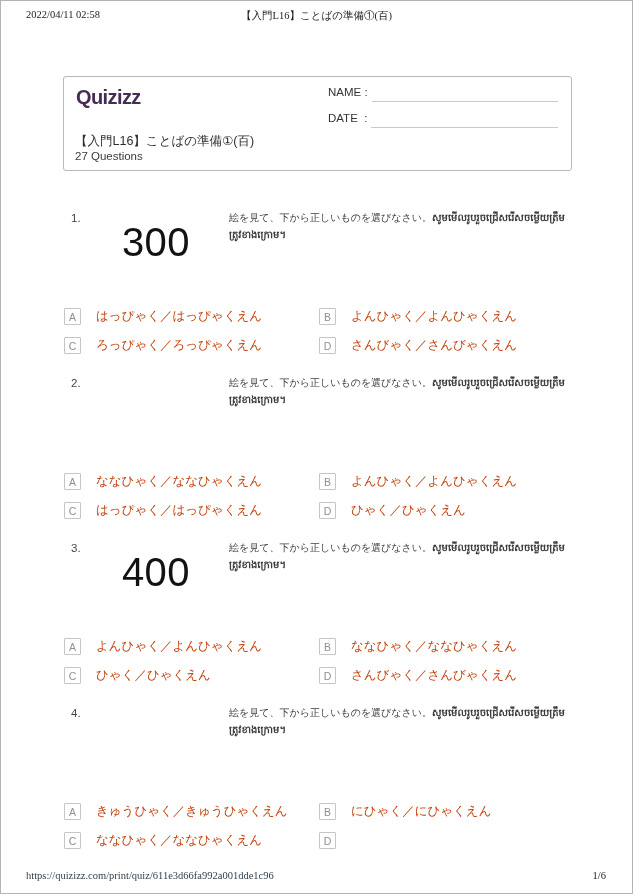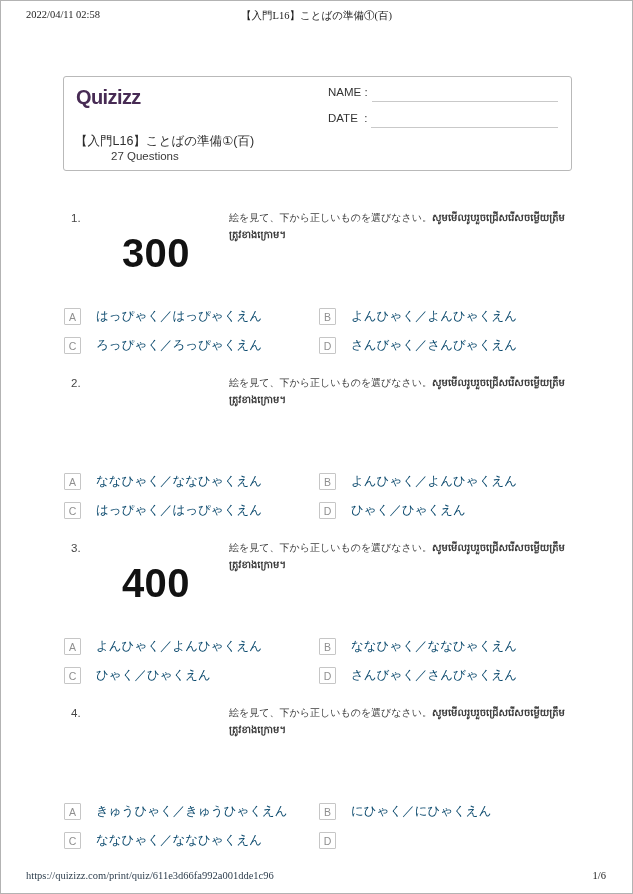--- a/index.html
+++ b/index.html
@@ -43,63 +43,63 @@
     position:absolute;left:12px;top:9px;
     font-size:20px;font-weight:800;letter-spacing:-0.6px;
     color:#472b54;
   }
   .quiz-title{
     position:absolute;left:11px;top:56px;
     font-size:12.5px;color:#2e2e2e;white-space:nowrap;
   }
   .question-count{
     position:absolute;left:11px;top:73px;
-    font-size:11.5px;color:#3a3a3a;margin-left:36px;
+    font-size:11.5px;color:#3a3a3a;
   }
   .fields{
     position:absolute;right:13px;top:9px;width:230px;
   }
   .field-row{display:flex;align-items:flex-start;height:18px;margin-bottom:8px;}
   .field-label{
     font-size:11.5px;color:#333;white-space:pre;margin-right:4px;
   }
   .field-line{flex:1;border-bottom:1px solid #c9c9c9;height:15px;}
   
   .question{
     position:absolute;left:62px;width:509px;height:165px;
   }
   .q-number{
     position:absolute;left:8px;top:6px;
     font-size:11.5px;color:#454545;
   }
   .q-stimulus{
-    position:absolute;left:28px;top:25px;width:130px;
+    position:absolute;left:28px;top:14px;width:130px;
     text-align:center;
-    font-size:40px;font-weight:700;color:#121212;
+    font-size:40px;font-weight:400;color:#121212;
     letter-spacing:0.5px;
   }
   .q-instruction{
     position:absolute;left:166px;top:4px;width:340px;
     font-size:10px;line-height:1.65;color:#3c3c3c;
   }
   .q-instruction .km{font-weight:600;color:#3c3c3c;}
   .options{
     position:absolute;left:1px;top:102px;width:508px;
     display:grid;grid-template-columns:255px 253px;row-gap:12px;
   }
   .option{display:flex;align-items:center;height:17px;}
   .opt-letter{
     width:17px;height:17px;box-sizing:border-box;
     border:1px solid #c6c6c6;border-radius:1px;
     font-size:10.5px;color:#8f8f8f;
     display:flex;align-items:center;justify-content:center;
     flex:0 0 auto;
   }
   .opt-text{
-    margin-left:15px;font-size:12.5px;color:#0c4a6e;white-space:nowrap;
+    margin-left:15px;font-size:12.5px;color:#c2410c;white-space:nowrap;
   }
 </style>
 </head>
 <body>
 
 <div class="page">
 
   <div class="print-header-datetime">2022/04/11 02:58</div>
   <div class="print-header-title">【入門L16】ことばの準備①(百)</div>
 

